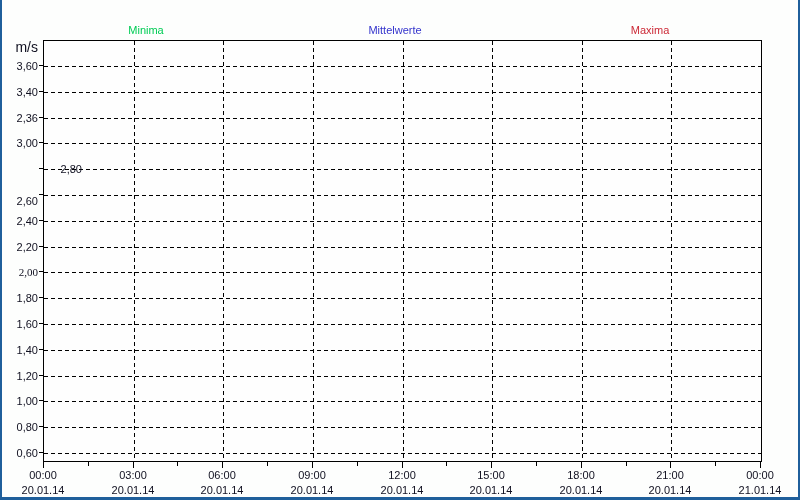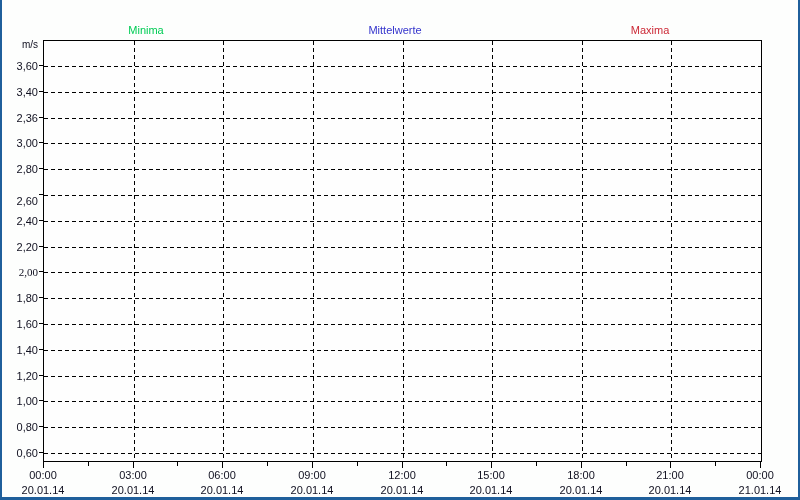--- a/index.html
+++ b/index.html
@@ -27,21 +27,21 @@
   .hline{position:absolute;left:0;width:717px;height:1px;
     background-image:repeating-linear-gradient(90deg,#000 0 4px,transparent 4px 7px);}
   .vline{position:absolute;top:0;height:420px;width:1px;
     background-image:repeating-linear-gradient(180deg,#000 0 4px,transparent 4px 7px);}
   .y-tick-label{position:absolute;left:0;width:36px;text-align:right;font-size:11px;height:12px;line-height:12px;}
   .y-tick{position:absolute;width:4px;height:1px;background:#000;left:37px;}
   .x-tick{position:absolute;width:1px;background:#000;top:462px;}
   .x-time-label,.x-date-label{position:absolute;transform:translateX(-50%);font-size:11px;white-space:nowrap;height:12px;line-height:12px;}
   .x-time-label{top:469px;}
   .x-date-label{top:484px;}
-  #y-unit{position:absolute;left:0;top:39px;width:36px;text-align:right;font-size:10px;}
+  #y-unit{position:absolute;left:0;top:39px;width:36px;text-align:right;font-size:14px;}
 </style>
 </head>
 <body>
 
 <div id="page" style="color: rgb(16, 16, 32);">
 
   <div id="legend">
       <div class="legend-label" style="left: 144px; color: rgb(0, 204, 85);">Minima</div>
       <div class="legend-label" style="left: 393px; color: rgb(51, 51, 204);">Mittelwerte</div>
       <div class="legend-label" style="left: 648px; color: rgb(204, 41, 54);">Maxima</div>
@@ -77,21 +77,21 @@
 
   <div id="axis-layer">
       <div class="y-tick-label" style="top: 60px;">3,60</div>
       <div class="y-tick" style="top: 65px;"></div>
       <div class="y-tick-label" style="top: 86px;">3,40</div>
       <div class="y-tick" style="top: 91px;"></div>
       <div class="y-tick-label" style="top: 112px;">2,36</div>
       <div class="y-tick" style="top: 117px;"></div>
       <div class="y-tick-label" style="top: 137px;">3,00</div>
       <div class="y-tick" style="top: 142px;"></div>
-      <div class="y-tick-label" style="top: 163px;">2,80</div>
+      <div class="y-tick-label" style="top: 163px; margin-left: 44px;">2,80</div>
       <div class="y-tick" style="top: 168px;"></div>
       <div class="y-tick-label" style="top: 195px;">2,60</div>
       <div class="y-tick" style="top: 194px;"></div>
       <div class="y-tick-label" style="top: 215px;">2,40</div>
       <div class="y-tick" style="top: 220px;"></div>
       <div class="y-tick-label" style="top: 241px;">2,20</div>
       <div class="y-tick" style="top: 246px;"></div>
       <div class="y-tick-label" style="top: 266px; font-family: Liberation Serif, serif;">2,00</div>
       <div class="y-tick" style="top: 271px;"></div>
       <div class="y-tick-label" style="top: 292px;">1,80</div>

